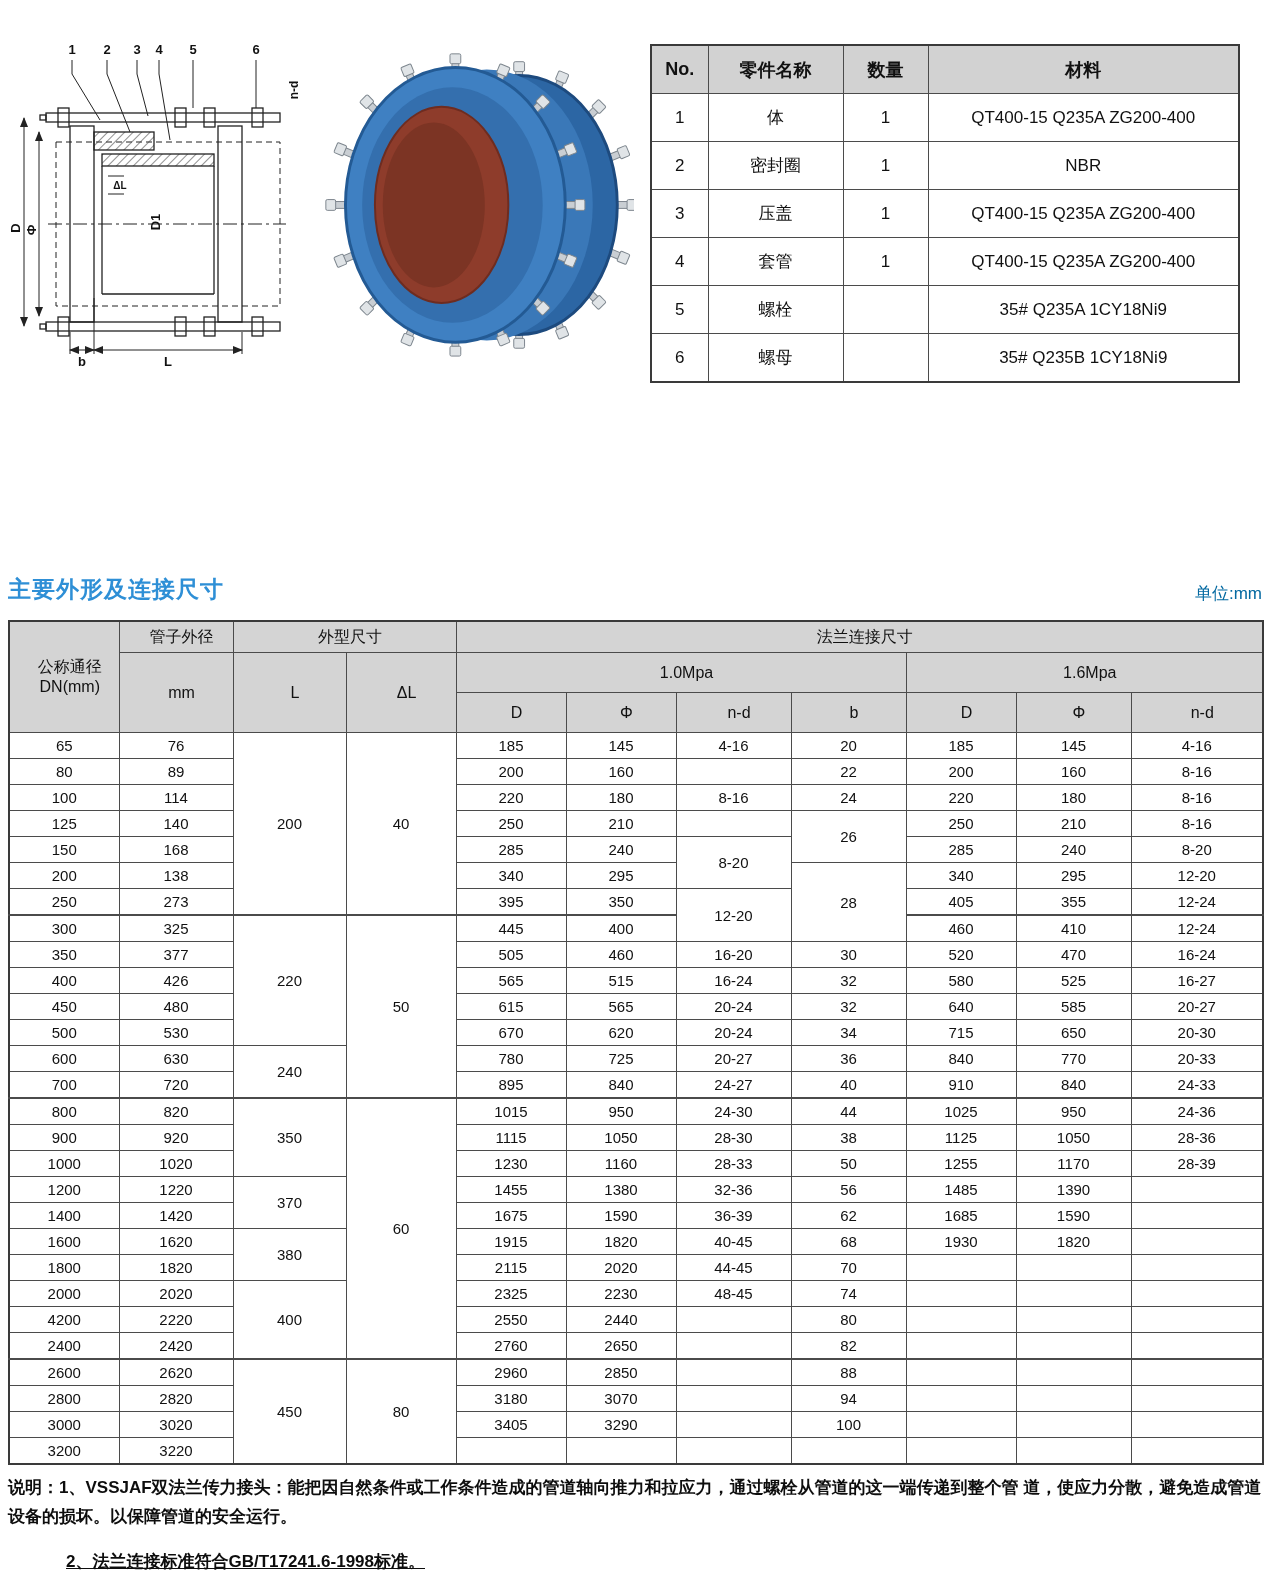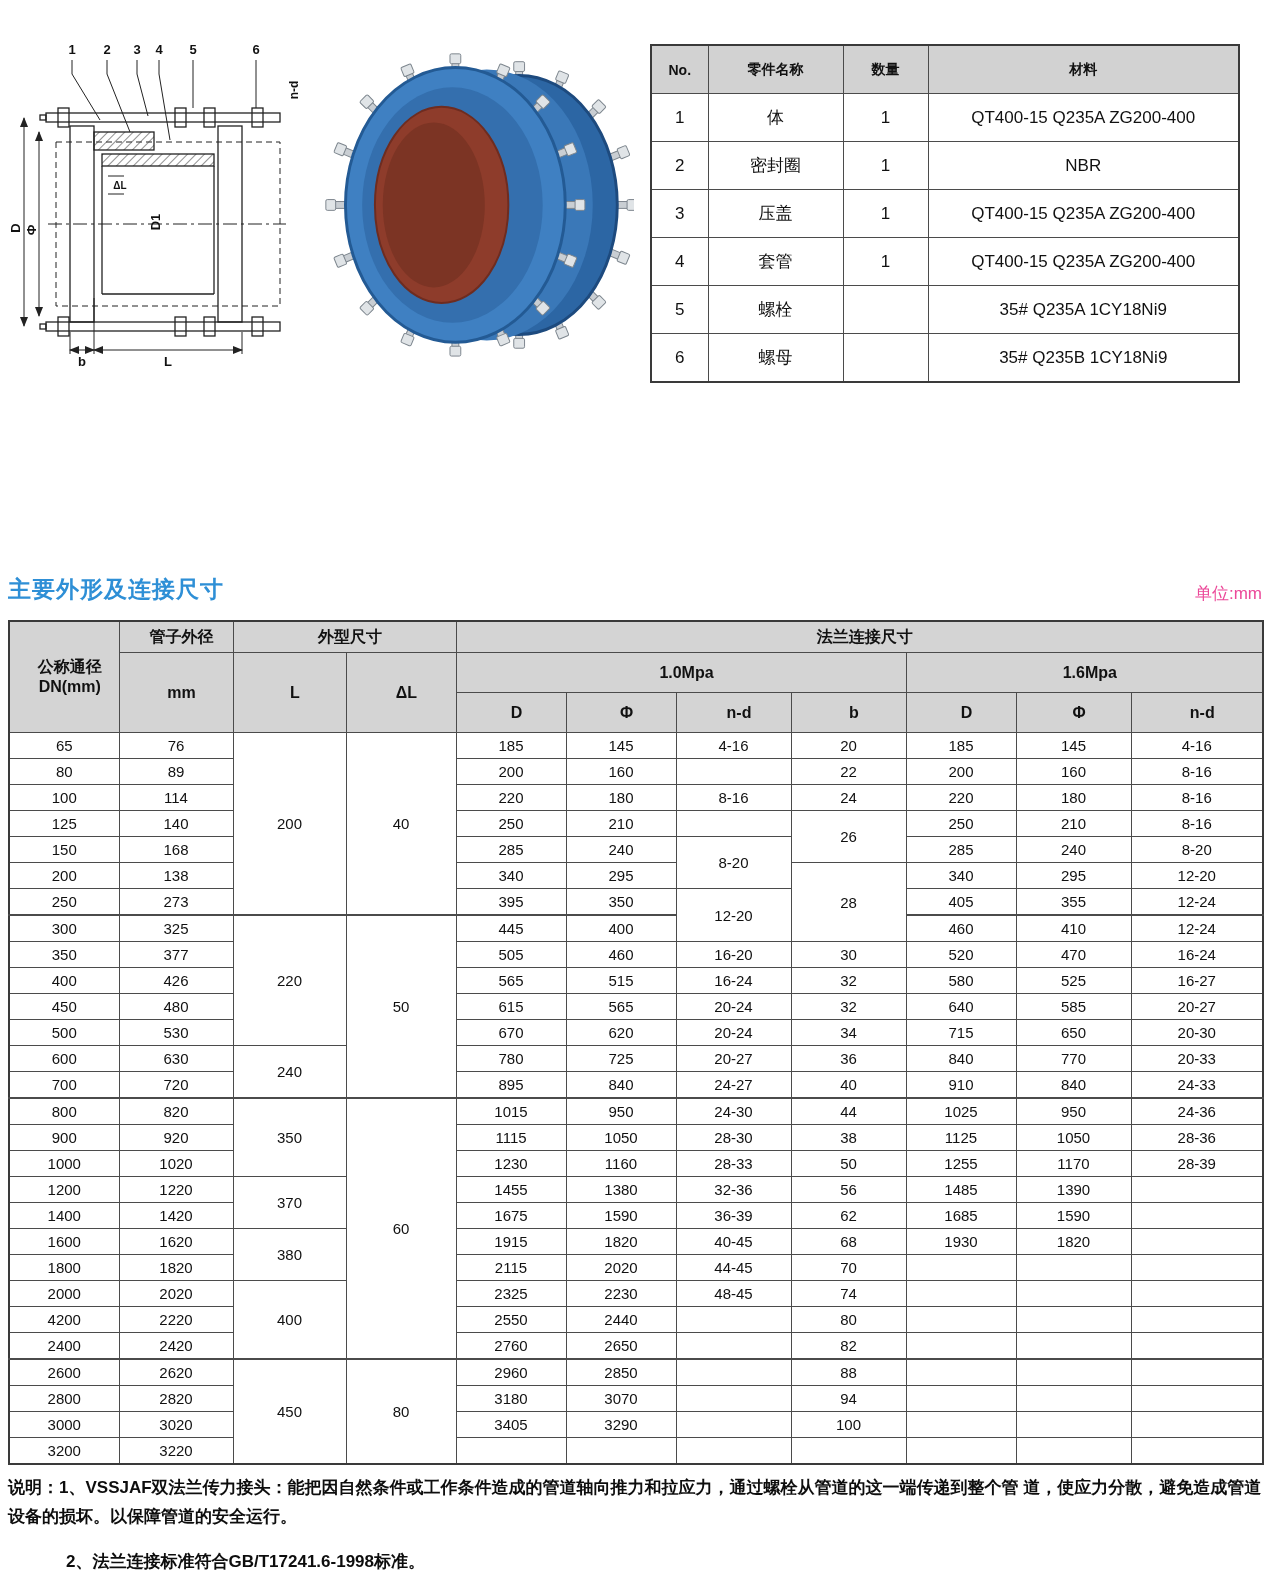--- a/index.html
+++ b/index.html
@@ -7,40 +7,40 @@
         font-family:"Liberation Sans","DejaVu Sans",sans-serif;color:#111;}
 
   
   .drawing{position:absolute;left:8px;top:36px;}
   .photo{position:absolute;left:316px;top:46px;}
 
   table{border-collapse:collapse;table-layout:fixed;}
   td,th{border:1px solid #4b4b4b;text-align:center;vertical-align:middle;overflow:hidden;}
 
   .parts{position:absolute;left:650px;top:44px;width:588px;border:2px solid #3a3a3a;}
-  .parts th{background:#d2d2d2;height:45px;font-size:14px;font-weight:bold;}
+  .parts th{background:#d2d2d2;height:45px;font-size:18px;font-weight:bold;}
   .parts td{height:45px;font-size:17px;}
 
   .section-head{position:absolute;left:8px;top:574px;width:1254px;display:flex;
                 justify-content:space-between;align-items:flex-end;text-align:right;}
   .section-title{font-size:23px;font-weight:bold;color:#2e8fd6;letter-spacing:1px;}
-  .unit-label{font-size:17px;color:#ec4899;}
+  .unit-label{font-size:17px;color:#0369a1;}
 
   .dim{position:absolute;left:8px;top:620px;width:1254px;border:2px solid #3a3a3a;}
-  .dim th{background:#d4d4d4;font-size:16px;font-weight:bold;white-space:pre-line;line-height:1.25;padding-left:12px;}
+  .dim th{background:#d4d4d4;font-size:16px;font-weight:normal;white-space:pre-line;line-height:1.25;padding-left:12px;}
   .dim thead tr:nth-child(1) th{height:28px;}
   .dim thead tr:nth-child(2) th{height:37px;}
   .dim thead tr:nth-child(3) th{height:37px;}
   .dim td{font-size:15px;height:25px;padding:0;line-height:25px;}
   .dim tr.thick-top td{border-top-width:2px;}
 
   .notes{position:absolute;left:8px;top:1458px;width:1254px;font-size:17px;
          font-weight:600;line-height:1.7;color:#0d0d0d;}
   .notes p{margin:16px 0 14px 0;}
-  .notes p.indent{margin-left:58px;}
+  .notes p.indent{margin-left:58px;text-decoration:underline;}
 </style>
 </head>
 <body>
 
 <div class="page">
 
   <svg class="drawing" viewBox="0 0 300 338" width="300" height="338" xmlns="http://www.w3.org/2000/svg">
     <defs>
       <pattern id="hx" patternUnits="userSpaceOnUse" width="6" height="6" patternTransform="rotate(45)">
         <line x1="0" y1="0" x2="0" y2="6" stroke="#444" stroke-width="1.2"></line>

